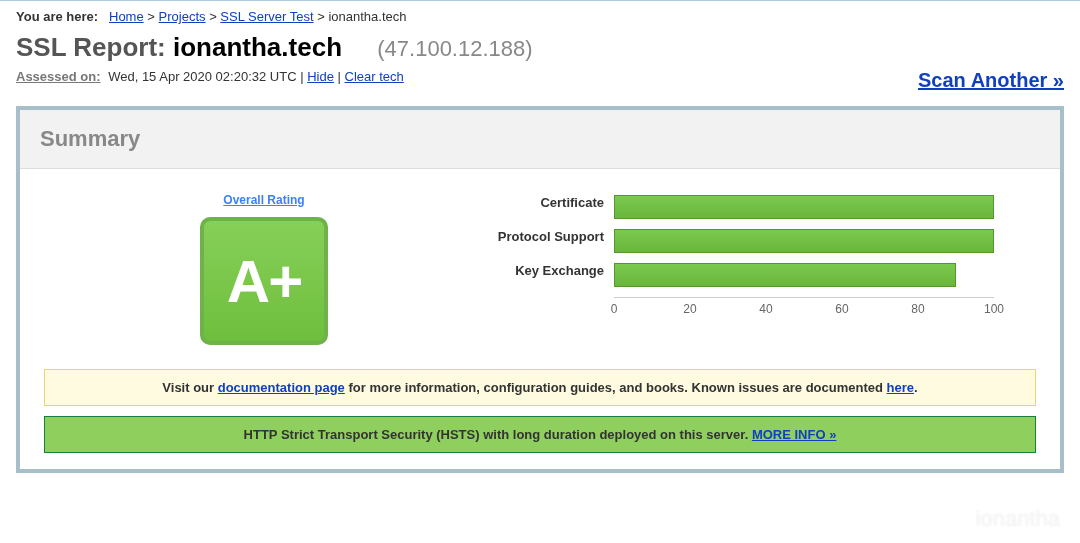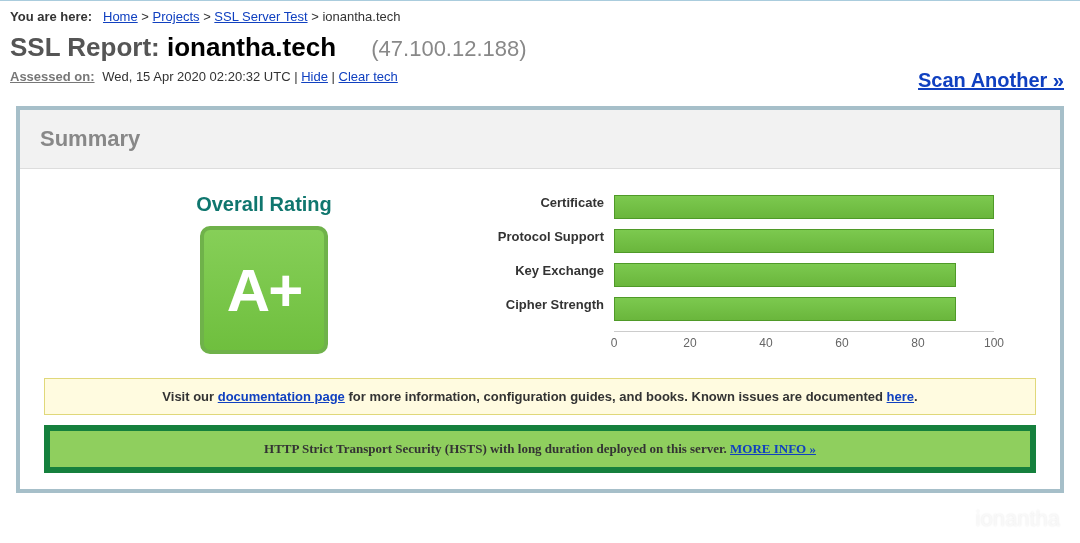--- a/index.html
+++ b/index.html
@@ -4,21 +4,21 @@
   <style>
     * { box-sizing: border-box; margin: 0; padding: 0; }
     body {
       font-family: Arial, Helvetica, sans-serif;
       font-size: 13px;
       color: #333;
       width: 1080px;
       background: #fff;
     }
     .top-border { border-top: 1px solid #aaccdd; }
-    .wrap { padding: 8px 16px 0 10px; }
+    .wrap { padding: 8px 16px 0 16px; }
     .breadcrumb { font-size: 13px; margin-bottom: 8px; }
     .breadcrumb .label { font-weight: bold; }
     .breadcrumb a { color: #1040c0; text-decoration: underline; }
     .breadcrumb .sep { color: #333; }
     .heading { margin: 8px 0 6px 0; font-size: 26px; font-weight: bold; color: #555; }
     .heading .domain { color: #000; }
     .heading .ip { font-weight: normal; color: #888; font-size: 22px; margin-left: 28px; }
     .assess-row { display: flex; justify-content: space-between; align-items: flex-start; margin-bottom: 14px; }
     .assessed { font-size: 13px; color: #333; }
     .assessed .label { color: #777; font-weight: bold; margin-right: 4px; text-decoration: underline; }
@@ -30,21 +30,21 @@
     }
     .panel-header {
       background: #f2f2f2;
       border-bottom: 1px solid #ddd;
       padding: 16px 20px;
     }
     .panel-header h2 { font-size: 22px; color: #888; font-weight: bold; }
     .panel-body { padding: 18px 24px 16px 24px; background: #fff; }
     .rating-row { display: flex; align-items: flex-start; }
     .rating-col { width: 440px; text-align: center; }
-    .rating-title { font-size: 20px; font-weight: bold; color: #0f766e; margin-bottom: 10px; margin-top: 6px; }
+    .rating-title { font-size: 12px; font-weight: bold; color: #3b82f6; margin-bottom: 10px; margin-top: 6px; text-decoration: underline; }
     .rating-badge {
       width: 128px; height: 128px; margin: 0 auto;
       border-radius: 10px;
       border: 4px solid #6fb24a;
       background: linear-gradient(#86cf58, #6fbf3e);
       display: flex; align-items: center; justify-content: center;
     }
     .rating-badge span { font-size: 60px; font-weight: bold; color: #fff; letter-spacing: -2px; }
 
     .chart-col { flex: 1; padding-top: 8px; }
@@ -55,21 +55,21 @@
       position: absolute; left: 0; top: 0; bottom: 0;
       background: linear-gradient(#7cc94f, #6ab63c);
       border: 1px solid #4f9a28;
     }
     .chart-axis { display: flex; margin-left: 130px; width: 380px; border-top: 1px solid #ccc; position: relative; height: 22px; }
     .tick { position: absolute; top: 4px; font-size: 12px; color: #666; transform: translateX(-50%); }
 
     .notice { margin-top: 24px; padding: 10px 12px; text-align: center; font-size: 13px; }
     .notice a { color: #1040c0; text-decoration: underline; font-weight: bold; }
     .notice-yellow { background: #fffbe0; border: 1px solid #e0d87a; font-weight: bold; }
-    .notice-green { background: #8fcf5e; border: 6px solid #15803d; font-weight: bold; margin-top: 10px; font-family: Liberation Serif, serif; }
+    .notice-green { background: #8fcf5e; border: 1px solid #15803d; font-weight: bold; margin-top: 10px; }
 
     .watermark {
       position: absolute; right: 20px; top: 506px;
       color: rgba(255,255,255,0.6); font-size: 22px; pointer-events: none;
       text-shadow: 0 0 2px rgba(0,0,0,0.1);
     }
   </style>
 </head>
 <body>
 
@@ -132,26 +132,20 @@
             <div class="chart-bar-track">
               <div class="chart-bar" style="width: 100%;"></div>
             </div>
           </div>
           <div class="chart-row">
             <div class="chart-label">Key Exchange</div>
             <div class="chart-bar-track">
               <div class="chart-bar" style="width: 90%;"></div>
             </div>
           </div>
-          <div class="chart-row">
-            <div class="chart-label">Cipher Strength</div>
-            <div class="chart-bar-track">
-              <div class="chart-bar" style="width: 90%;"></div>
-            </div>
-          </div>
           <div class="chart-axis">
             <div class="tick" style="left: 0%;">0</div>
             <div class="tick" style="left: 20%; text-align: right;">20</div>
             <div class="tick" style="left: 40%;">40</div>
             <div class="tick" style="left: 60%;">60</div>
             <div class="tick" style="left: 80%;">80</div>
             <div class="tick" style="left: 100%;">100</div>
           </div>
         </div>
     </div>

